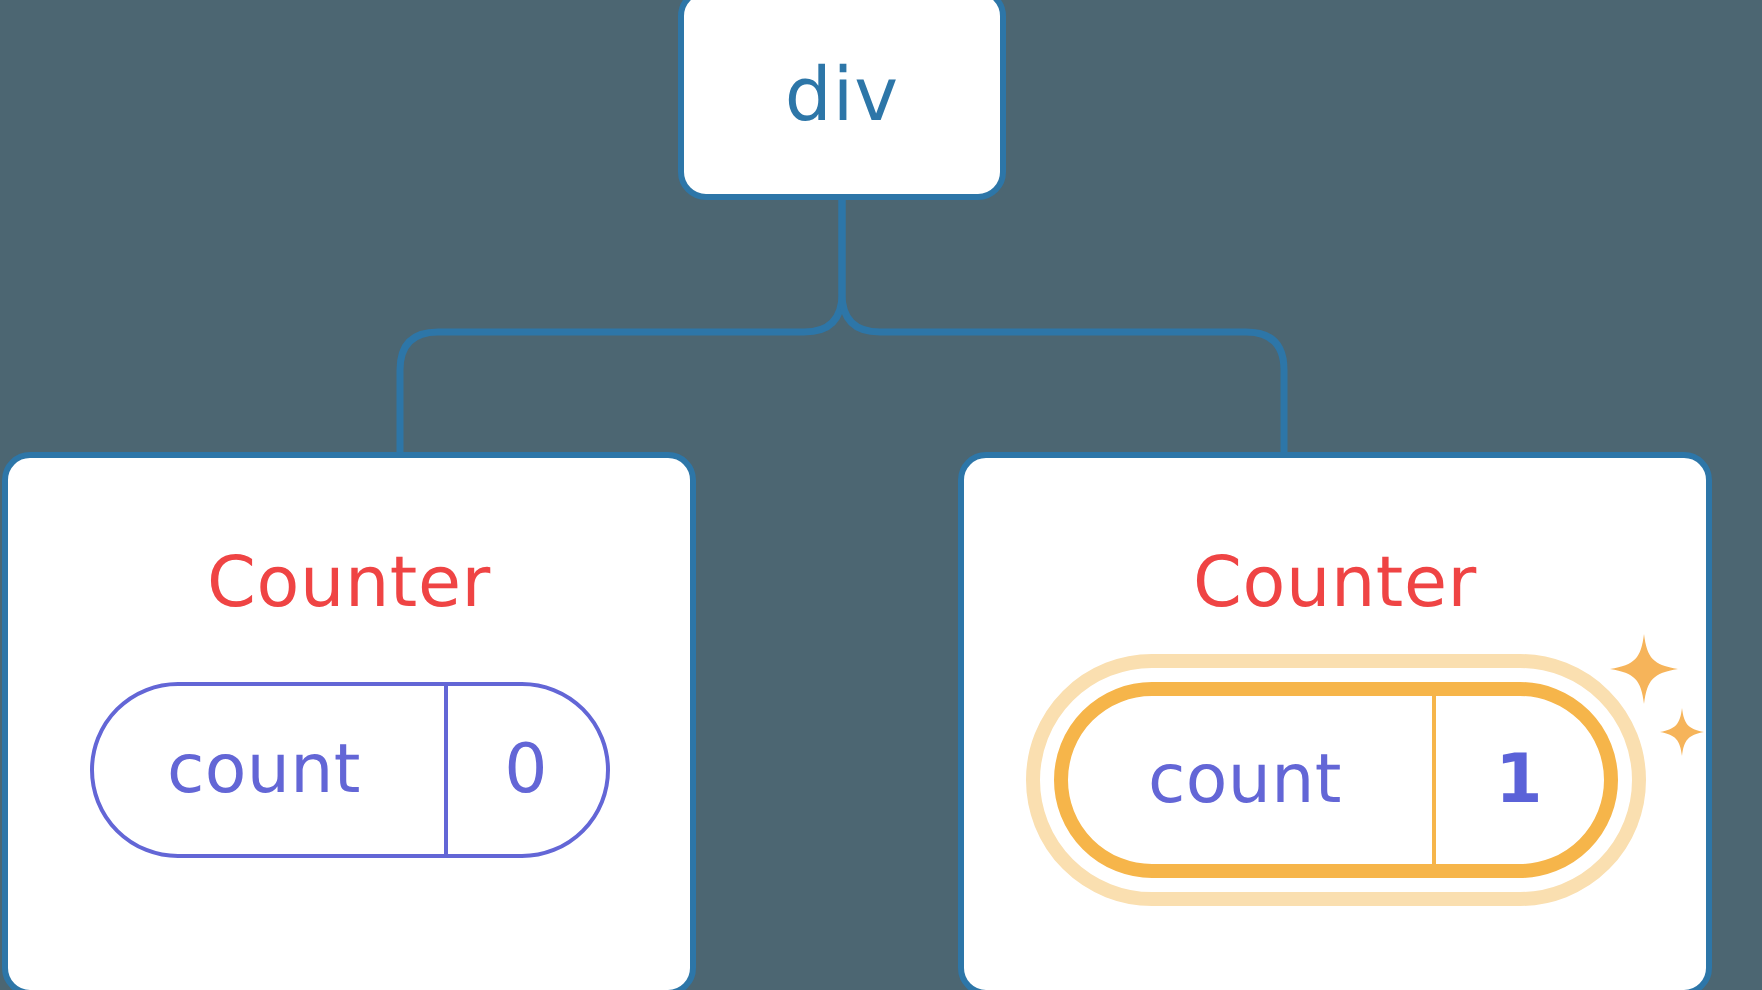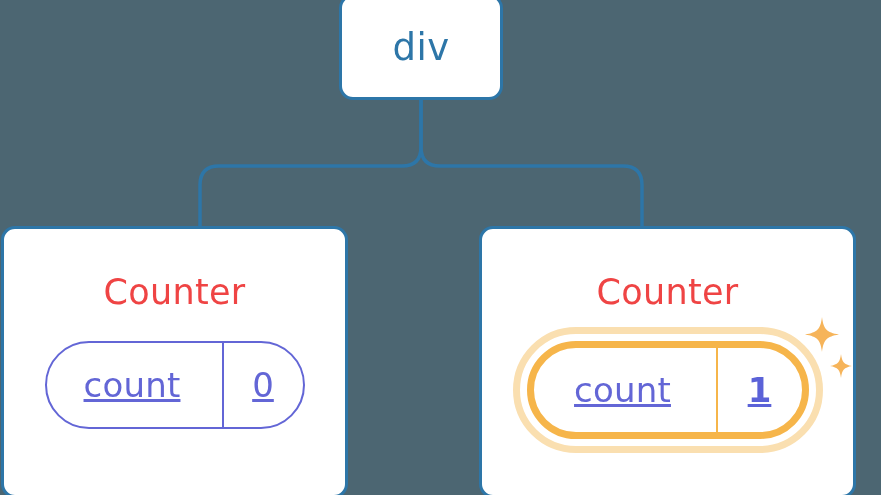--- a/index.html
+++ b/index.html
@@ -97,21 +97,20 @@
     border-radius: 46px;
     box-sizing: border-box;
     background: transparent;
   }
   .pill .pill-key,
   .pill .pill-val {
     display: flex;
     align-items: center;
     justify-content: center;
     box-sizing: border-box;
-    text-decoration: underline;
   }
   .pill .pill-key {
     width: 175px;
     padding-right: 4px;
     color: #6366d6;
     font-size: 34px;
     letter-spacing: 0.2px;
   }
   .pill .pill-val {
     width: 81px;

